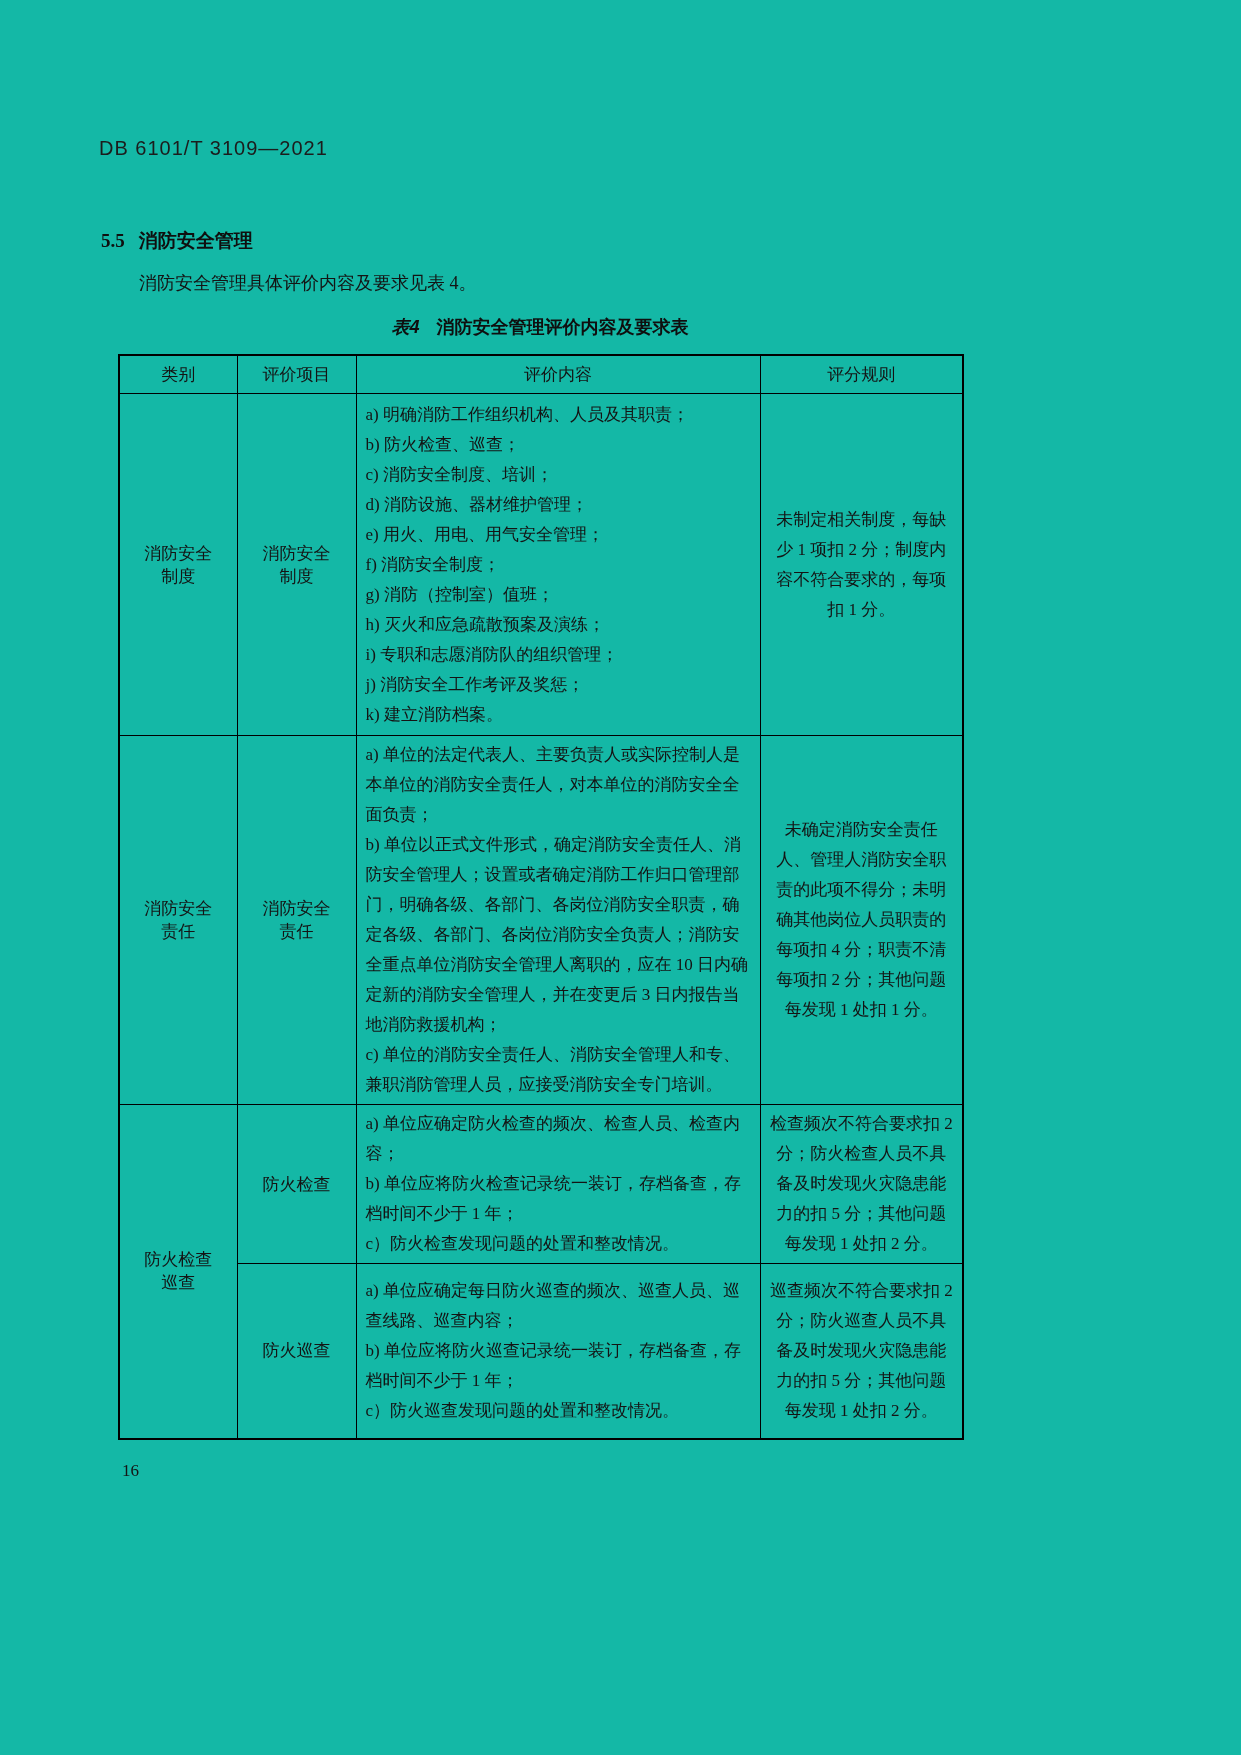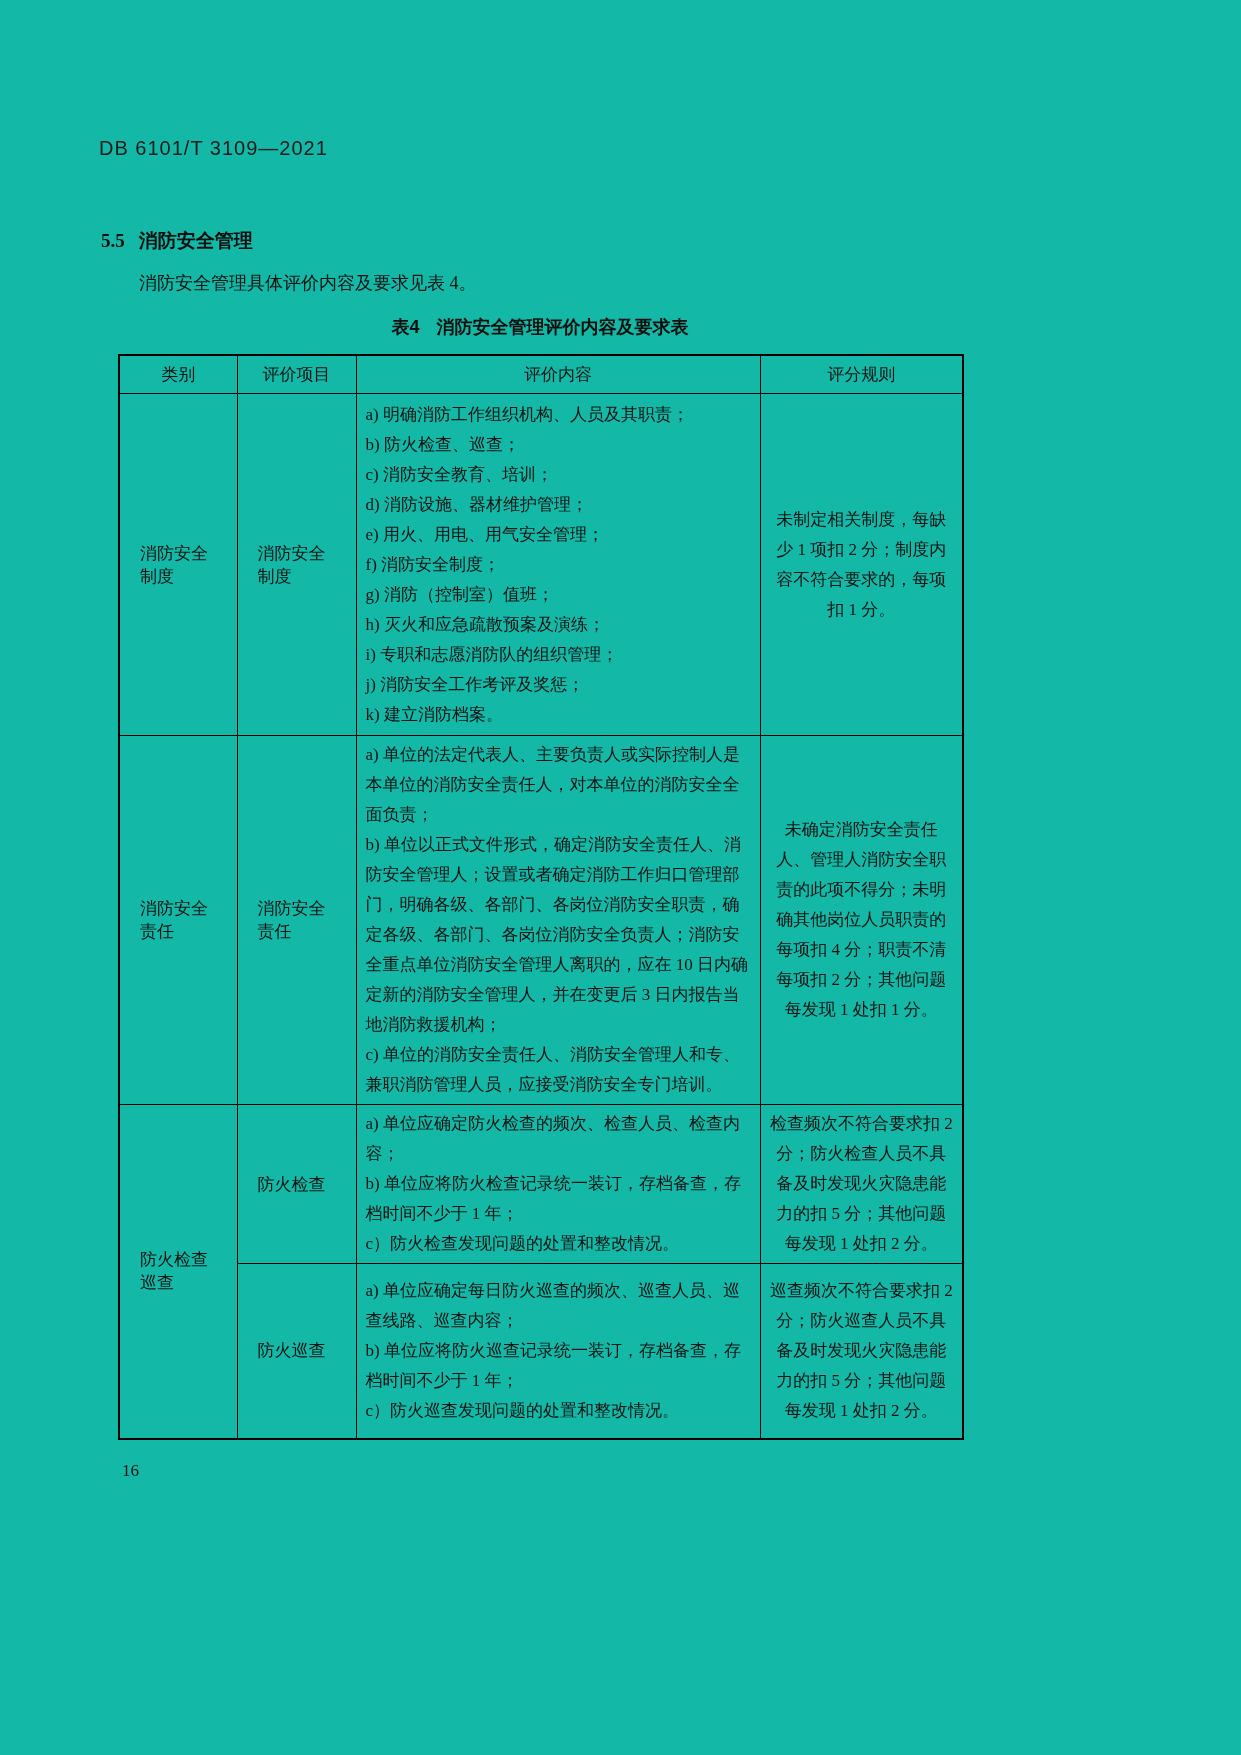--- a/index.html
+++ b/index.html
@@ -43,21 +43,21 @@
     position: absolute;
     top: 315px;
     left: 118px;
     width: 844px;
     text-align: center;
     font-size: 18px;
     font-weight: 700;
     font-family: "Liberation Sans", "DejaVu Sans", sans-serif;
     color: #0f0f0f;
   }
-  .caption .cap-label { margin-right: 17px; }
+  .caption .cap-label { margin-right: 17px; font-style: italic; }
   table.eval-table {
     position: absolute;
     top: 354px;
     left: 118px;
     width: 844px;
     border-collapse: collapse;
     table-layout: fixed;
     font-size: 17px;
     color: #141414;
     border: 2px solid #000;
@@ -67,20 +67,21 @@
     border: 1px solid #000;
   }
   table.eval-table th {
     height: 33px;
     font-weight: 400;
     text-align: center;
     vertical-align: middle;
     padding: 2px 4px;
   }
   td.center-cell {
+    text-align: center;
     vertical-align: middle;
     padding: 4px 20px;
   }
   td.content-cell {
     text-align: left;
     vertical-align: middle;
     padding: 4px 9px;
     line-height: 30px;
   }
   td.rule-cell {
@@ -134,21 +135,21 @@
         <th>评分规则</th>
       </tr>
     </thead>
     <tbody>
       <tr class="r1">
         <td class="center-cell">消防安全制度</td>
         <td class="center-cell">消防安全制度</td>
         <td class="content-cell">
             <div class="content-line">a) 明确消防工作组织机构、人员及其职责；</div>
             <div class="content-line">b) 防火检查、巡查；</div>
-            <div class="content-line">c) 消防安全教育、培训；</div>
+            <div class="content-line">c) 消防安全制度、培训；</div>
             <div class="content-line">d) 消防设施、器材维护管理；</div>
             <div class="content-line">e) 用火、用电、用气安全管理；</div>
             <div class="content-line">f) 消防安全制度；</div>
             <div class="content-line">g) 消防（控制室）值班；</div>
             <div class="content-line">h) 灭火和应急疏散预案及演练；</div>
             <div class="content-line">i) 专职和志愿消防队的组织管理；</div>
             <div class="content-line">j) 消防安全工作考评及奖惩；</div>
             <div class="content-line">k) 建立消防档案。</div>
           </td>
         <td class="rule-cell">未制定相关制度，每缺少 1 项扣 2 分；制度内容不符合要求的，每项扣 1 分。</td>

